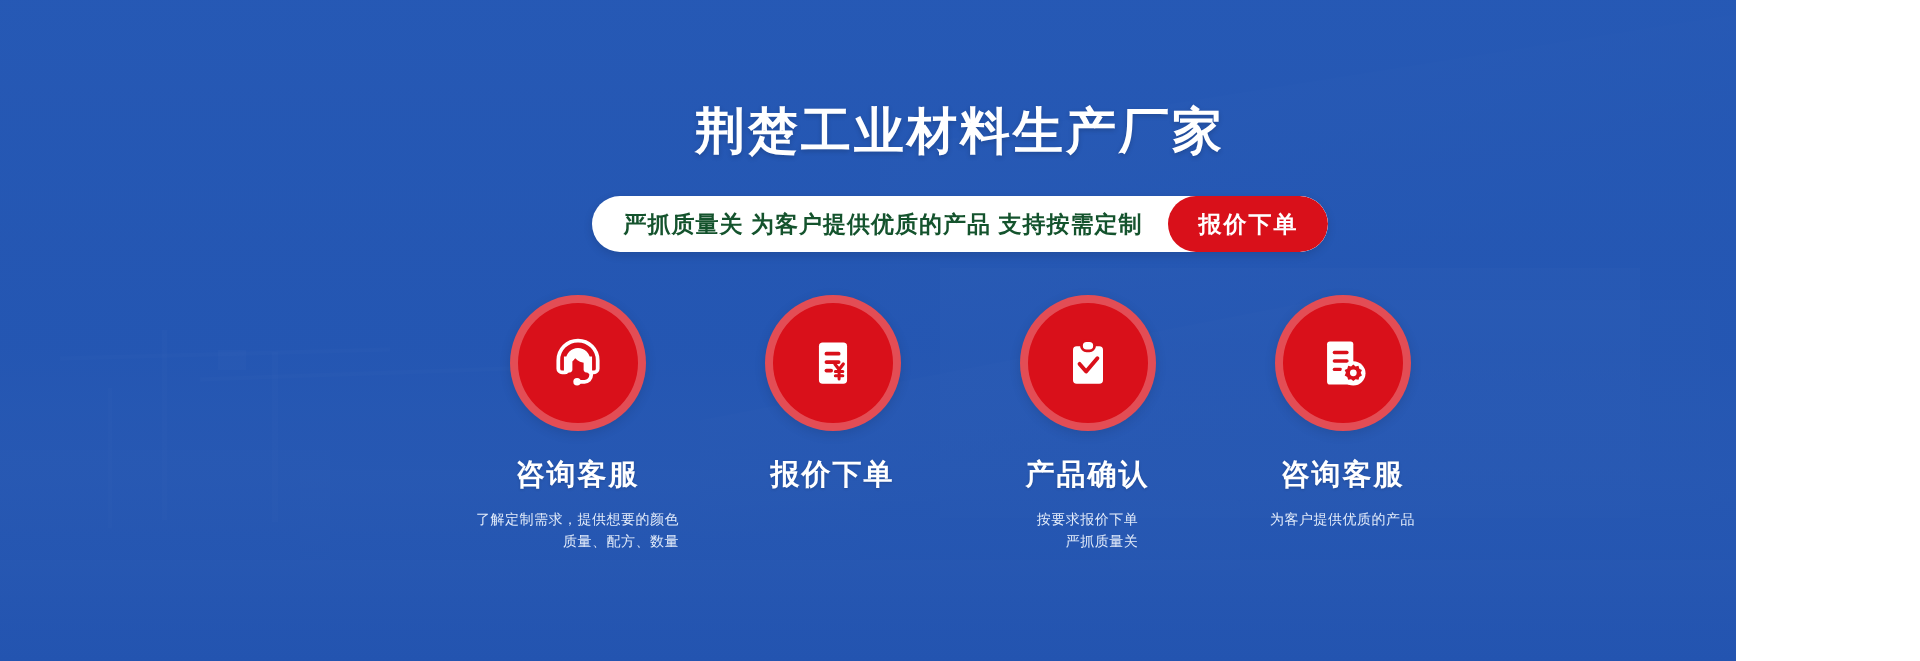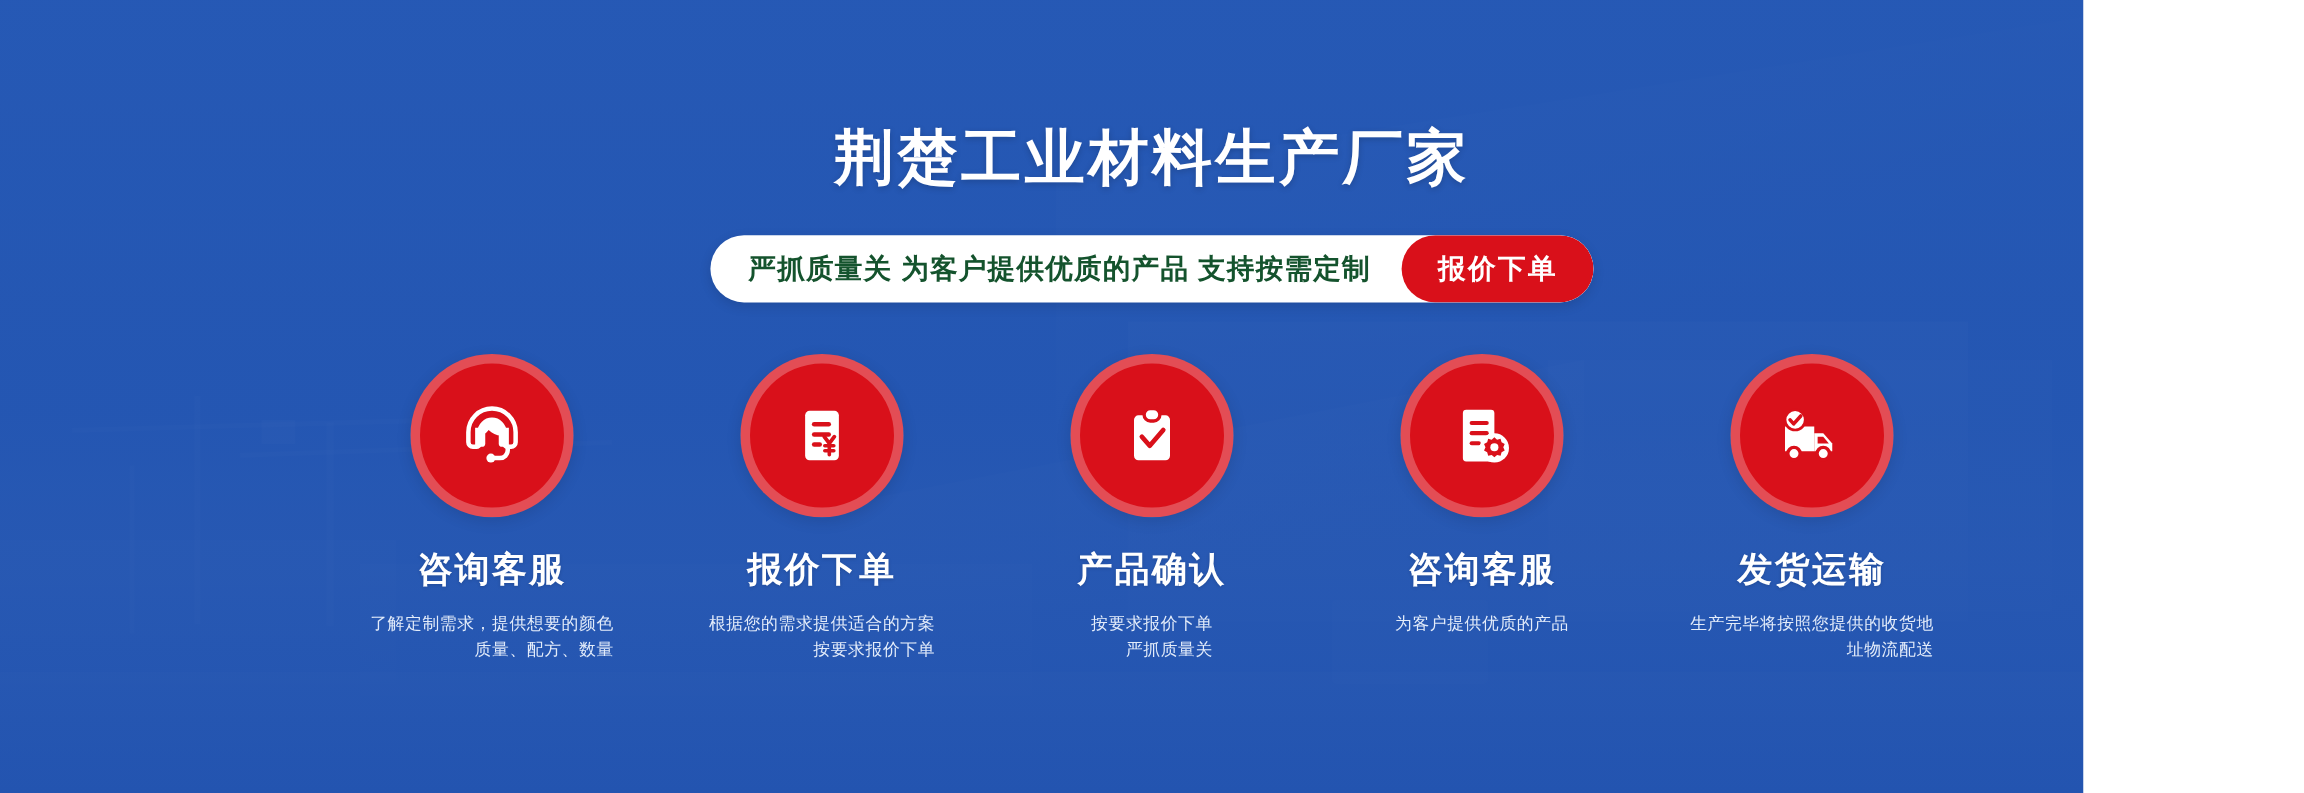--- a/index.html
+++ b/index.html
@@ -113,21 +113,21 @@
     color:#ffffff;
     font-size:23px; font-weight:bold; letter-spacing:2px;
     border-radius:28px;
     white-space:nowrap;
     cursor:pointer;
   }
 
   .steps {
     position:absolute; top:295px; left:0; width:1920px;
     display:flex; justify-content:center; align-items:flex-start;
-    gap:60px;
+    gap:40px;
   }
   .step {
     width:215px;
     display:flex; flex-direction:column; align-items:center;
     text-align:center;
   }
   .badge {
     width:136px; height:136px;
     border-radius:50%;
     background:#d9101a;
@@ -214,24 +214,20 @@
               <rect x="17" y="10" width="30" height="44" rx="4" fill="#ffffff"></rect>
               <rect x="23" y="20" width="17" height="4" rx="2" fill="#d9101a"></rect>
               <rect x="23" y="29" width="17" height="4" rx="2" fill="#d9101a"></rect>
               <rect x="23" y="38" width="9" height="4" rx="2" fill="#d9101a"></rect>
               <path d="M34 33l4.5 6 4.5-6" fill="none" stroke="#d9101a" stroke-width="3.4" stroke-linecap="round" stroke-linejoin="round"></path>
               <path d="M34.5 41h8M34.5 45.5h8M38.5 39.5V49" fill="none" stroke="#d9101a" stroke-width="3.2" stroke-linecap="round"></path>
             </svg>
           </span>
         </div>
         <div class="step-title">报价下单</div>
-        <div class="step-desc">
-          <span>根据您的需求提供适合的方案</span>
-          <span>按要求报价下单</span>
-        </div>
       </div>
 
       <div class="step">
         <div class="badge">
           <span>
             <svg viewBox="0 0 64 64" aria-hidden="true">
               <rect x="16" y="14" width="32" height="40" rx="4" fill="#ffffff"></rect>
               <rect x="25" y="8" width="14" height="11" rx="5.5" fill="#ffffff" stroke="#d9101a" stroke-width="3"></rect>
               <path d="M23 33l7 8 12-14" fill="none" stroke="#d9101a" stroke-width="4.2" stroke-linecap="round" stroke-linejoin="round"></path>
             </svg>
@@ -258,36 +254,16 @@
             </svg>
           </span>
         </div>
         <div class="step-title">咨询客服</div>
         <div class="step-desc">
           <span>为客户提供优质的产品</span>
           <span></span>
         </div>
       </div>
 
-      <div class="step">
-        <div class="badge">
-          <span>
-            <svg viewBox="0 0 64 64" aria-hidden="true">
-              <path d="M8 24h26v22H8z" fill="#ffffff"></path>
-              <path d="M34 30h8l8 9v7H34z" fill="#ffffff"></path>
-              <path d="M37 33h5l5 6h-10z" fill="#d9101a"></path>
-              <circle cx="16" cy="48" r="5.5" fill="#ffffff" stroke="#d9101a" stroke-width="3"></circle>
-              <circle cx="42" cy="48" r="5.5" fill="#ffffff" stroke="#d9101a" stroke-width="3"></circle>
-              <circle cx="17" cy="18" r="9" fill="#ffffff" stroke="#d9101a" stroke-width="2.4"></circle>
-              <path d="M12.5 18l3.2 3.6L22 14.6" fill="none" stroke="#d9101a" stroke-width="3.2" stroke-linecap="round" stroke-linejoin="round"></path>
-            </svg>
-          </span>
-        </div>
-        <div class="step-title">发货运输</div>
-        <div class="step-desc">
-          <span>生产完毕将按照您提供的收货地</span>
-          <span>址物流配送</span>
-        </div>
-      </div>
 
     </div>
   </div>
 </div>
 
 </body></html>

